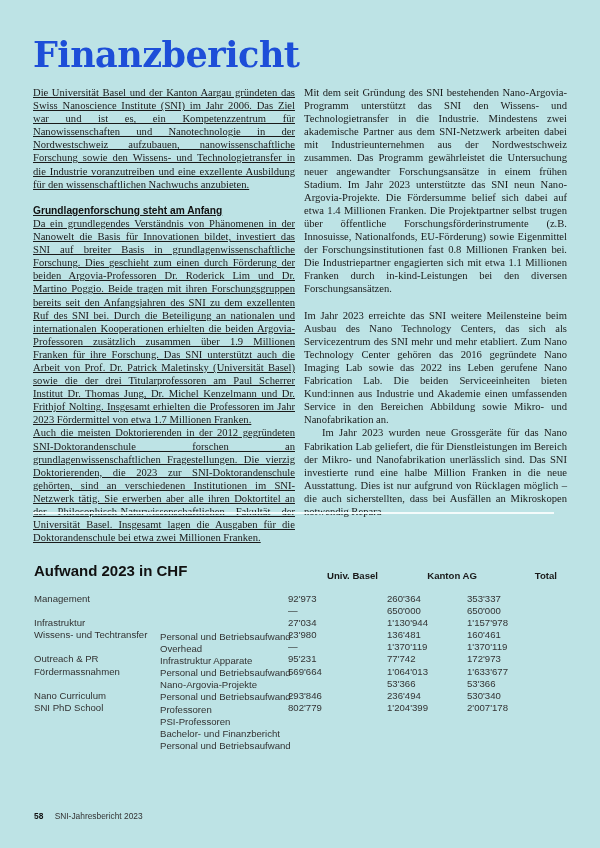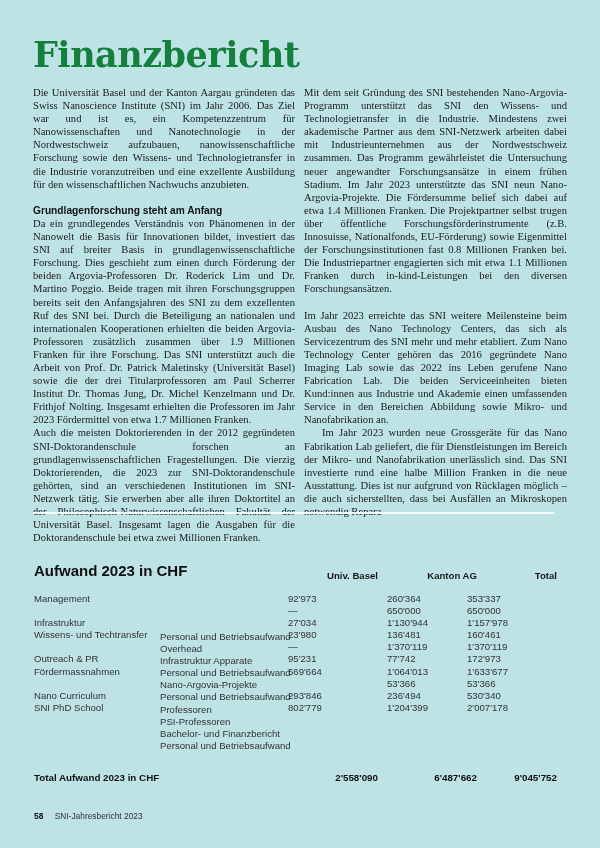--- a/index.html
+++ b/index.html
@@ -6,29 +6,29 @@
   body {
     width: 600px; height: 848px; overflow: hidden;
     background: #bde3e5;
     color: #1a1a1a;
     position: relative;
   }
   .page { position: absolute; left: 0; top: 0; width: 600px; height: 848px; }
   .title {
     position: absolute; left: 33px; top: 34px;
     font-family: "DejaVu Serif", serif; font-weight: bold;
-    font-size: 35px; letter-spacing: -0.5px; color: #15803d;
+    font-size: 35px; letter-spacing: -0.5px; color: #1d4ed8;
     margin: 0;
   }
   .col {
     position: absolute; top: 86px; width: 262px;
     font-family: "Liberation Serif", serif; font-size: 10.6px; line-height: 13.1px;
     text-align: justify; hyphens: auto;
   }
-  .col.left { left: 33px; }
+  .col.left { left: 33px; text-decoration: underline; }
   .col.right { left: 304px; width: 263px; }
   .col p { margin: 0; }
   .col h3 {
     font-family: "Liberation Sans", sans-serif; font-weight: bold;
     font-size: 10.2px; margin: 0; line-height: 13.1px; color: #111;
   }
   .col .gap { height: 13.1px; }
   .indent { text-indent: 18px; }
   .divider {
     position: absolute; left: 33px; top: 512px; width: 521px; height: 2px;
@@ -168,24 +168,18 @@
       </div>
       <div class="row">
         <span class="cat">SNI PhD School</span>
         <span class="sub">Personal und Betriebsaufwand</span>
         <span class="v c1">802'779</span>
         <span class="v c2">1'204'399</span>
         <span class="v c3">2'007'178</span>
       </div>
     </div>
 
-  <div class="total-row">
-    <span style="left:34px">Total Aufwand 2023 in CHF</span>
-    <span class="v c1">2'558'090</span>
-    <span class="v c2">6'487'662</span>
-    <span class="v c3">9'045'752</span>
-  </div>
 
   <div class="footer">
     <span class="pn">58</span>
     <span>SNI-Jahresbericht 2023</span>
   </div>
 </div>
 
 </body></html>

